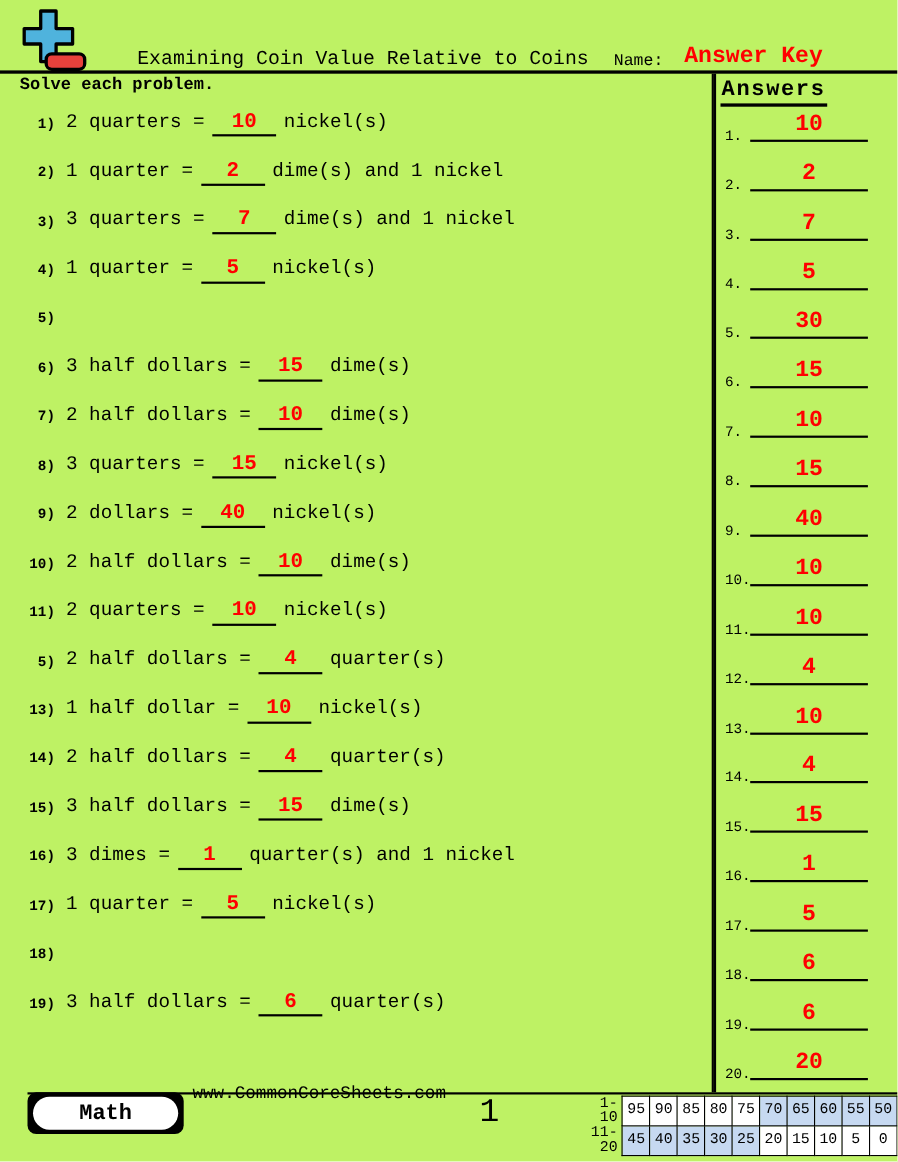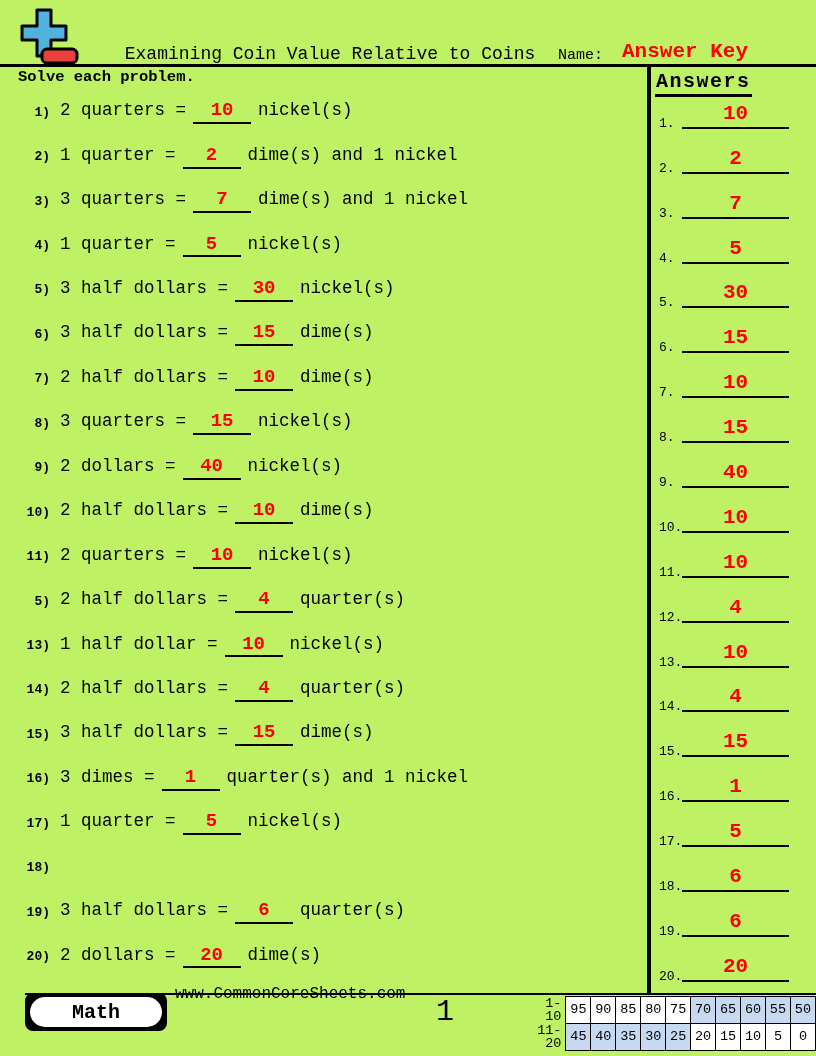--- a/index.html
+++ b/index.html
@@ -84,21 +84,20 @@
     <div class="prow">
         <span class="pnum">3)</span>
         <span class="ptext"><span>3 quarters =</span><span class="blank"><span class="red">7</span></span><span>dime(s) and 1 nickel</span></span>
       </div>
     <div class="prow">
         <span class="pnum">4)</span>
         <span class="ptext"><span>1 quarter =</span><span class="blank"><span class="red">5</span></span><span>nickel(s)</span></span>
       </div>
     <div class="prow">
         <span class="pnum">5)</span>
-        <span class="ptext"><span>3 half dollars =</span><span class="blank"><span class="red">30</span></span><span>nickel(s)</span></span>
       </div>
     <div class="prow">
         <span class="pnum">6)</span>
         <span class="ptext"><span>3 half dollars =</span><span class="blank"><span class="red">15</span></span><span>dime(s)</span></span>
       </div>
     <div class="prow">
         <span class="pnum">7)</span>
         <span class="ptext"><span>2 half dollars =</span><span class="blank"><span class="red">10</span></span><span>dime(s)</span></span>
       </div>
     <div class="prow">
@@ -140,24 +139,20 @@
     <div class="prow">
         <span class="pnum">17)</span>
         <span class="ptext"><span>1 quarter =</span><span class="blank"><span class="red">5</span></span><span>nickel(s)</span></span>
       </div>
     <div class="prow">
         <span class="pnum">18)</span>
       </div>
     <div class="prow">
         <span class="pnum">19)</span>
         <span class="ptext"><span>3 half dollars =</span><span class="blank"><span class="red">6</span></span><span>quarter(s)</span></span>
-      </div>
-    <div class="prow">
-        <span class="pnum">20)</span>
-        <span class="ptext"><span>2 dollars =</span><span class="blank"><span class="red">20</span></span><span>dime(s)</span></span>
       </div>
   </section>
 
   <aside class="answers-col">
     <div class="atitle"><span>Answers</span></div>
     <div class="alist">
       <div class="arow">
           <span class="anum">1.</span>
           <span class="aline"><span class="ared">10</span></span>
         </div>

